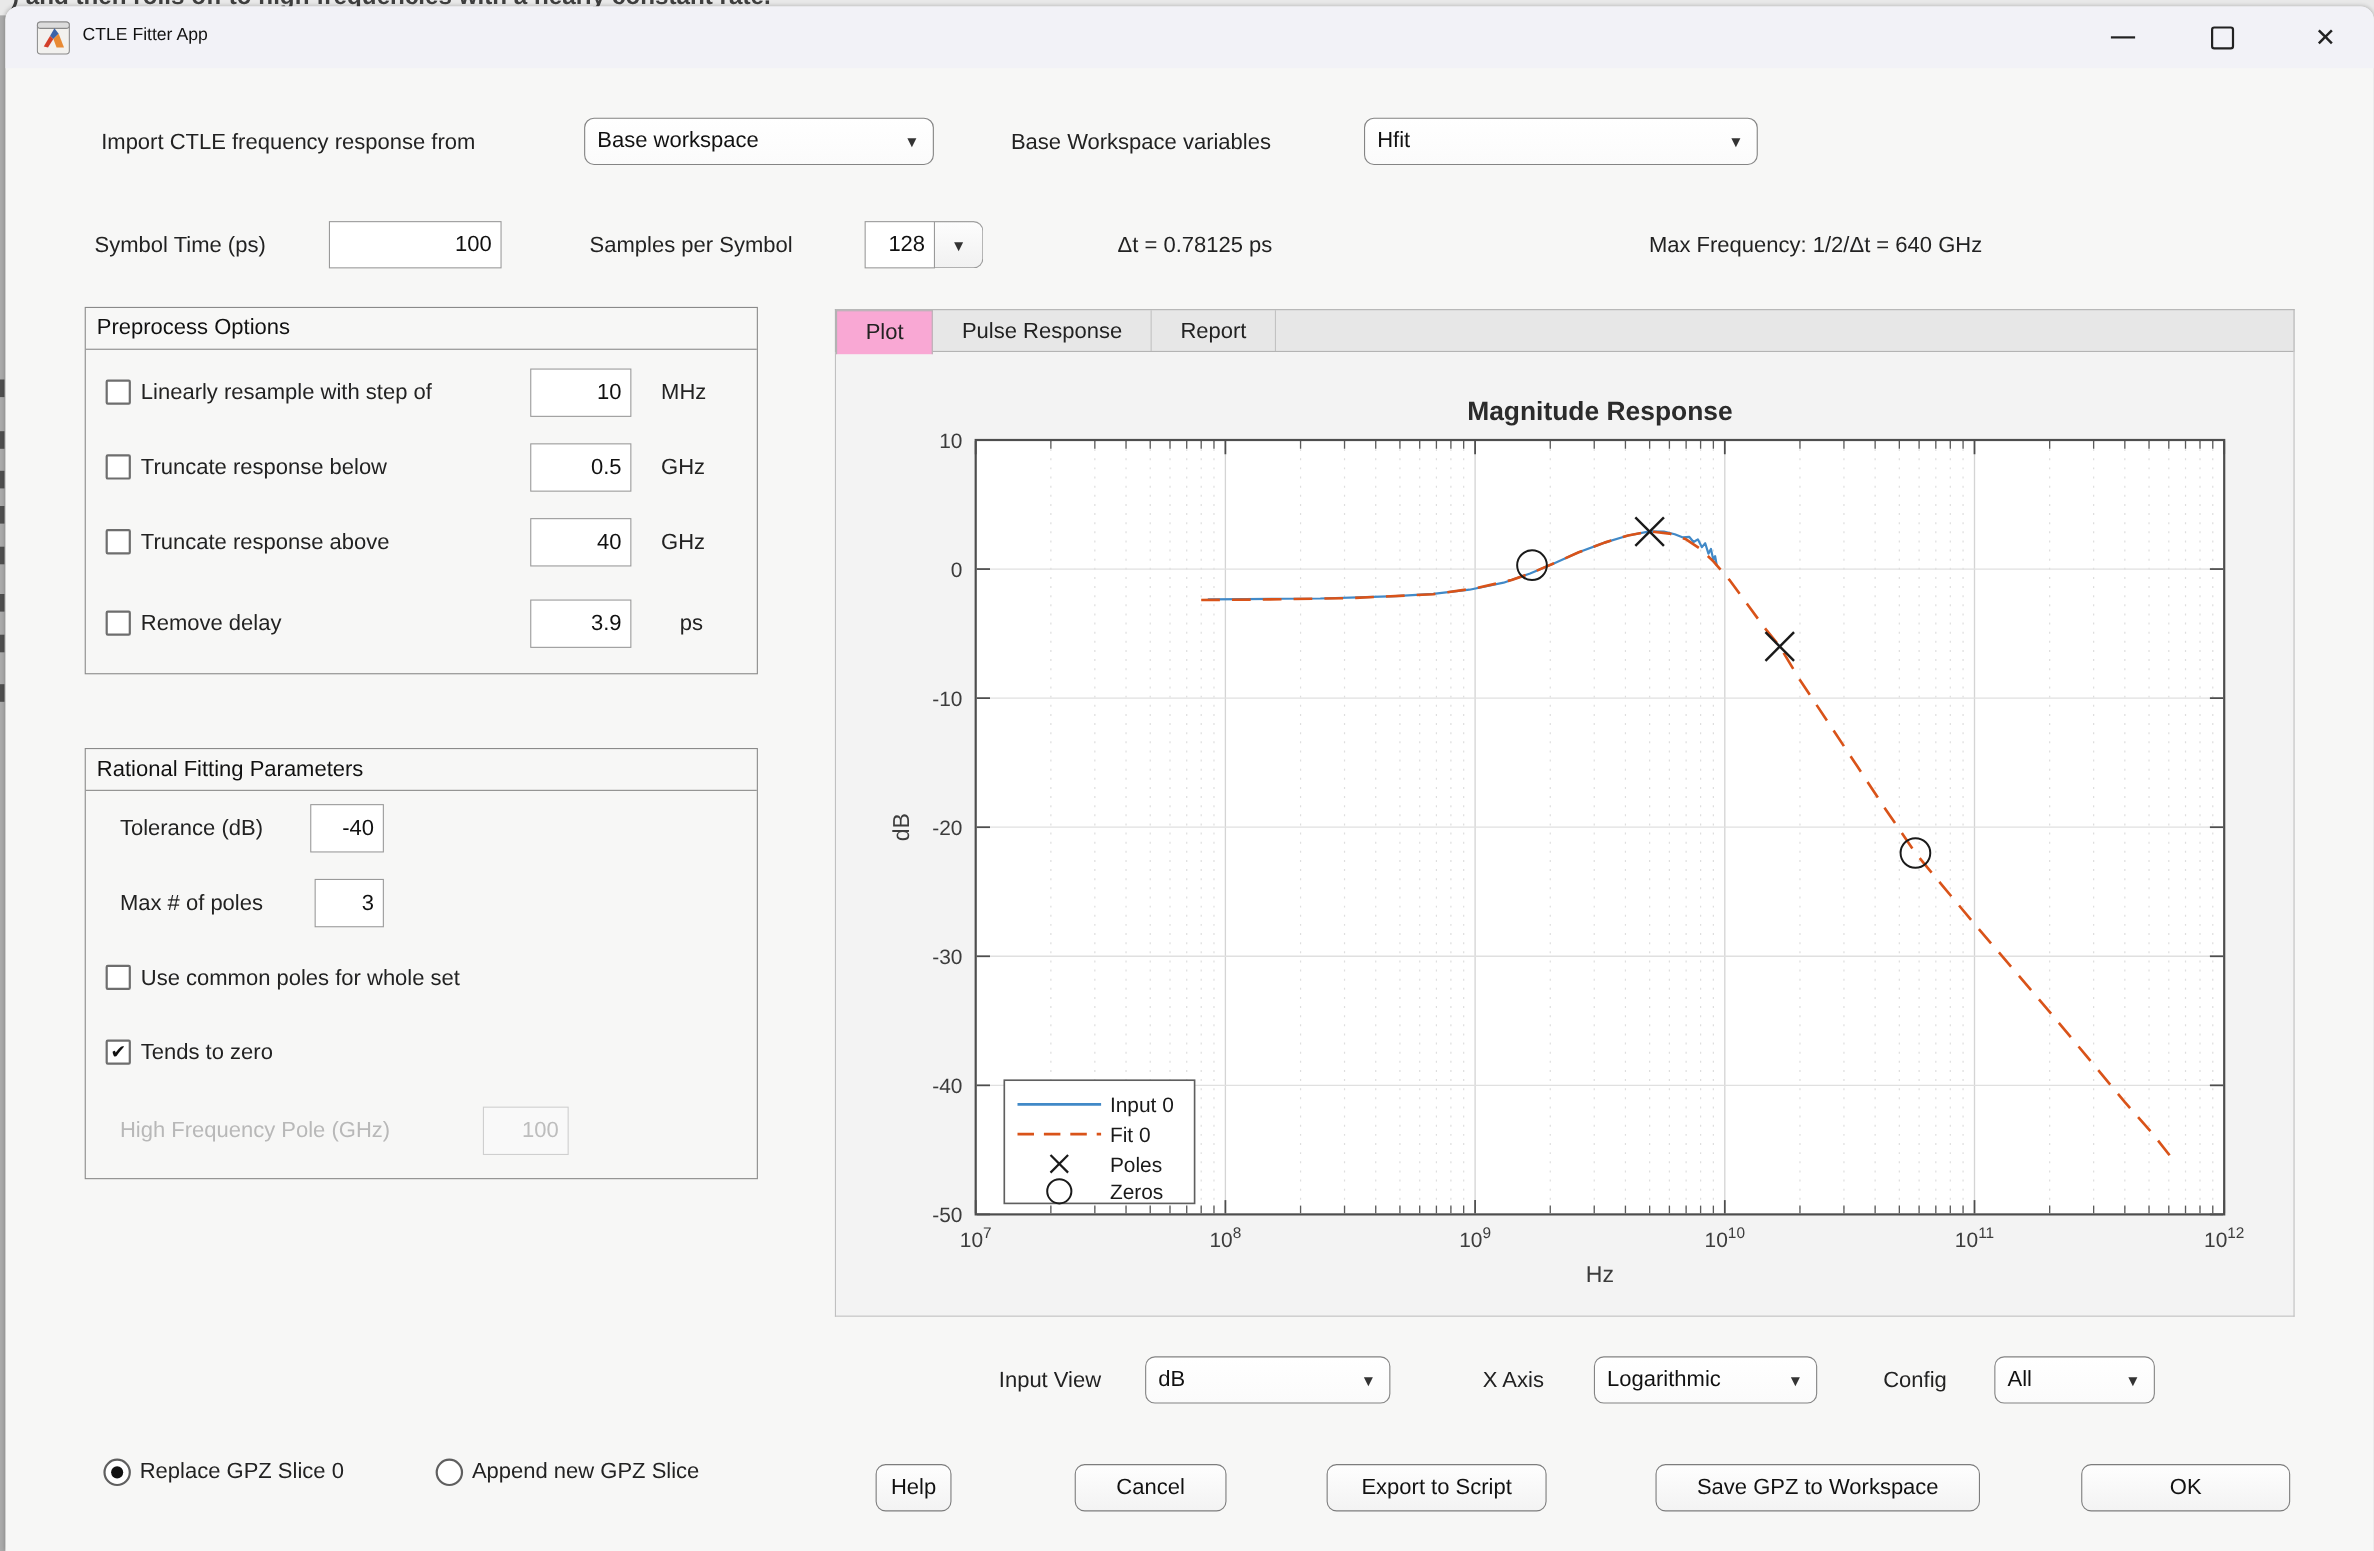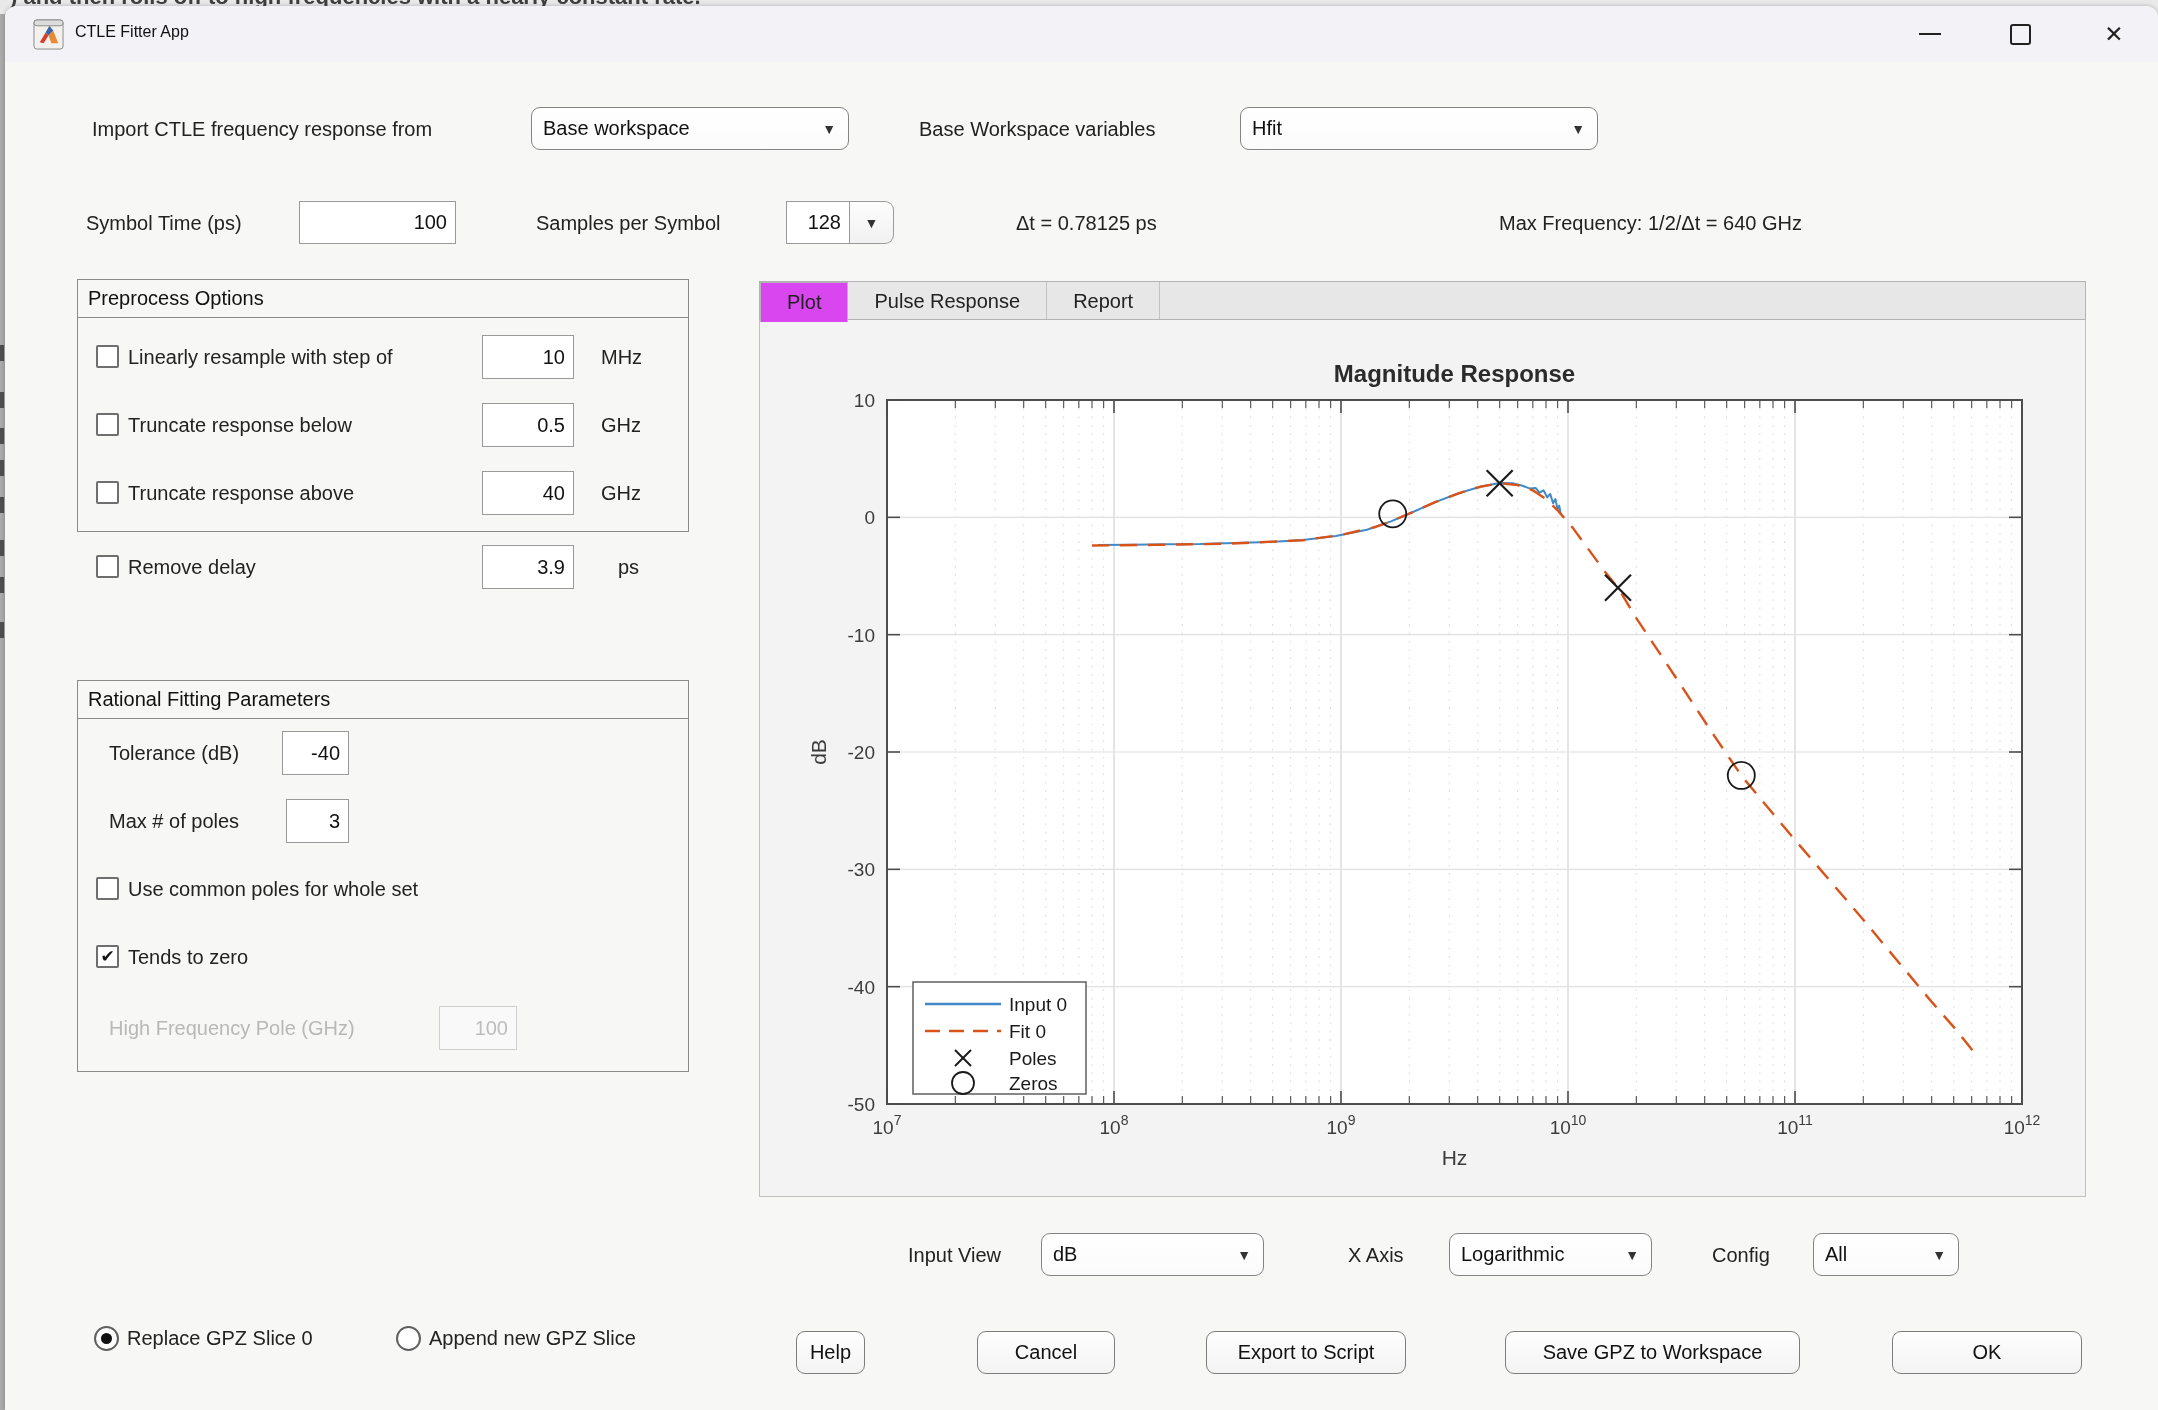--- a/index.html
+++ b/index.html
@@ -39,21 +39,21 @@
          display:flex;align-items:center;justify-content:center;}
   .radio.on::after{content:"";width:11px;height:11px;border-radius:50%;background:#111;}
   .dis-lbl{color:#b8b8b8;}
   .box.dis{border-color:#cfcfcf;color:#bdbdbd;background:#f9f9f9;}
   
   .tabstrip{left:759px;top:281px;width:1327px;height:39px;background:#e7e7e7;
             border:1px solid #b3b3b3;border-bottom:none;box-sizing:border-box;display:flex;}
   .tabstrip::after{content:"";position:absolute;left:0;bottom:0;width:100%;height:1px;background:#b3b3b3;}
   .tab{height:100%;display:flex;align-items:center;padding:0 26px;font-size:20px;color:#222;
        border-right:1px solid #c2c2c2;box-sizing:border-box;position:relative;}
-  .tab.active{background:#d946ef;border:1px solid #b3b3b3;border-bottom:none;z-index:2;height:40px;}
+  .tab.active{background:#f9a8d4;border:1px solid #b3b3b3;border-bottom:none;z-index:2;height:40px;}
   .plotpanel{left:759px;top:320px;width:1327px;height:877px;background:#f3f3f3;
              border:1px solid #c0c0c0;border-top:none;box-sizing:border-box;}
   .btn{background:linear-gradient(#fefefe,#f3f3f3);border:1.5px solid #7d7d7d;border-radius:9px;
        display:flex;align-items:center;justify-content:center;font-size:20px;color:#111;box-sizing:border-box;}
   .spinbtn{background:linear-gradient(#fdfdfd,#f1f1f1);border:1.5px solid #9a9a9a;border-left:none;
            border-radius:0 9px 9px 0;display:flex;align-items:center;justify-content:center;box-sizing:border-box;}
 </style>
 </head>
 <body>
 
@@ -106,21 +106,21 @@
   <span class="abs lbl" style="left:81px;top:206px">Symbol Time (ps)</span>
   <div class="abs box" style="left:294px;top:195px;width:157px;height:43px">100</div>
   <span class="abs lbl" style="left:531px;top:206px">Samples per Symbol</span>
   <div class="abs box" style="left:781px;top:195px;width:64px;height:43px">128</div>
   <div class="abs spinbtn" style="left:845px;top:195px;width:44px;height:43px">
     <span class="ar" style="font-size:14px;color:#333">▼</span>
   </div>
   <span class="abs lbl" style="left:1011px;top:206px">Δt = 0.78125 ps</span>
   <span class="abs lbl" style="left:1494px;top:206px">Max Frequency: 1/2/Δt = 640 GHz</span>
 
-  <div class="abs panel" style="left:72px;top:273px;width:612px;height:253px">
+  <div class="abs panel" style="left:72px;top:273px;width:612px;height:334px">
     <div class="ptitle">Preprocess Options</div>
   </div>
   <span class="abs cb" style="left:91px;top:339px"></span>
   <span class="abs lbl" style="left:123px;top:340px">Linearly resample with step of</span>
   <div class="abs box" style="left:477px;top:329px;width:92px;height:44px">10</div>
   <span class="abs lbl" style="left:596px;top:340px">MHz</span>
 
   <span class="abs cb" style="left:91px;top:407px"></span>
   <span class="abs lbl" style="left:123px;top:408px">Truncate response below</span>
   <div class="abs box" style="left:477px;top:397px;width:92px;height:44px">0.5</div>

